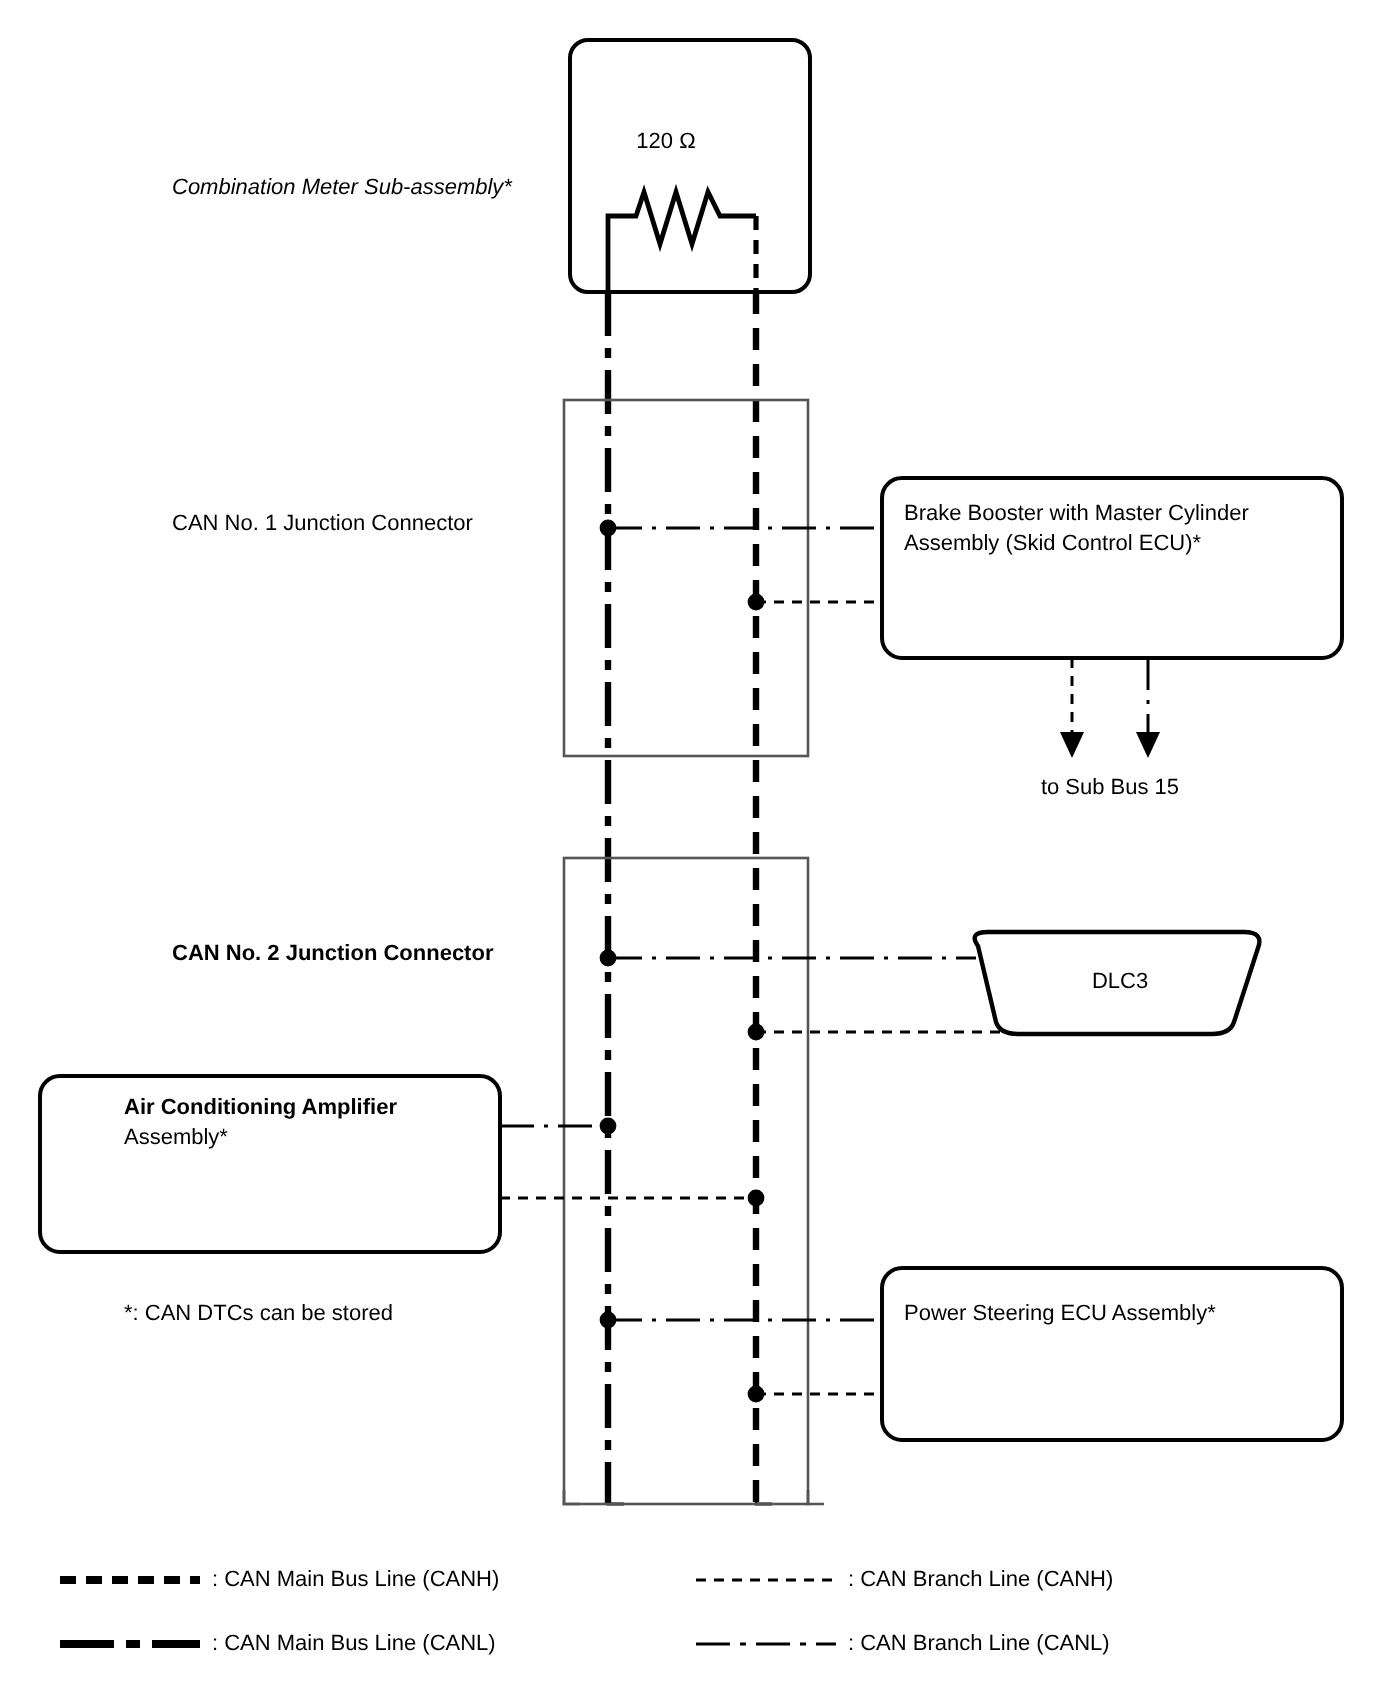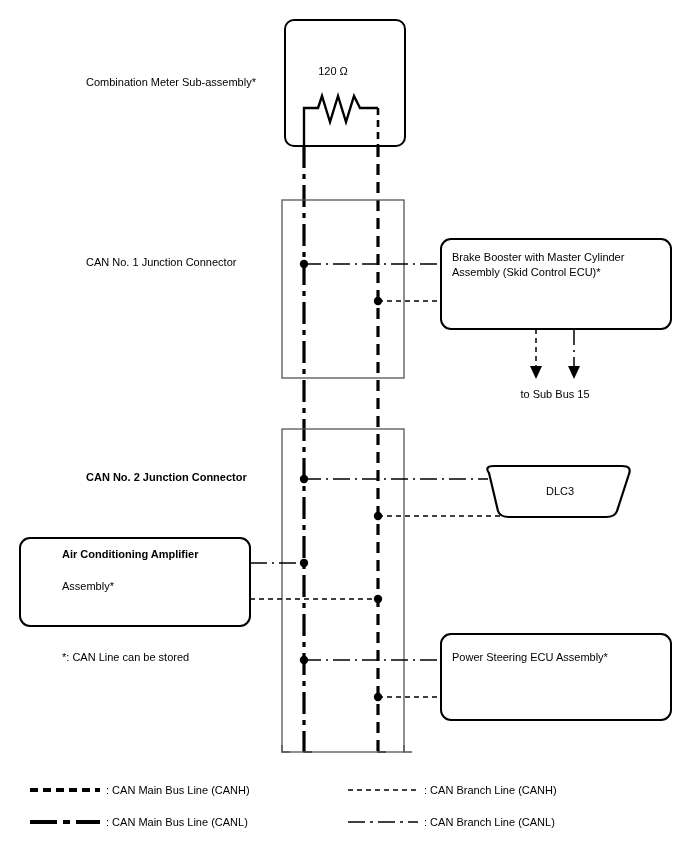--- a/index.html
+++ b/index.html
@@ -81,39 +81,39 @@
     <circle cx="378" cy="697" r="4.2" fill="#000"></circle>
 
     <rect x="441" y="634" width="230" height="86" rx="10" ry="10" fill="#fff" stroke="#000" stroke-width="2"></rect>
 
     <line x1="30" y1="790" x2="100" y2="790" stroke="#000" stroke-width="4" stroke-dasharray="8,5"></line>
     <line x1="30" y1="822" x2="100" y2="822" stroke="#000" stroke-width="4" stroke-dasharray="27,6,7,6"></line>
     <line x1="348" y1="790" x2="418" y2="790" stroke="#000" stroke-width="1.4" stroke-dasharray="5,4"></line>
     <line x1="348" y1="822" x2="418" y2="822" stroke="#000" stroke-width="1.4" stroke-dasharray="17,5,3,5"></line>
   </svg>
 
-  <div class="lbl" style="left:86px;top:75px;">Combination Meter Sub-assembly*</div>
+  <div class="lbl" style="left:86px;top:87px;font-style:italic;">Combination Meter Sub-assembly*</div>
 
   <div class="lbl center" style="left:285px;top:64px;width:96px;">120 Ω</div>
 
   <div class="lbl" style="left:86px;top:255px;">CAN No. 1 Junction Connector</div>
 
   <div class="boxtext" style="left:452px;top:265px;width:215px;">Assembly (Skid Control ECU)*</div>
   <div class="boxtext" style="left:452px;top:250px;width:215px;">Brake Booster with Master Cylinder</div>
 
   <div class="lbl center" style="left:495px;top:387px;width:120px;">to Sub Bus 15</div>
 
   <div class="lbl" style="left:86px;top:470px;font-weight:bold;">CAN No. 2 Junction Connector</div>
 
   <div class="lbl center" style="left:500px;top:484px;width:120px;">DLC3</div>
 
   <div class="boxtext" style="left:62px;top:547px;width:190px;font-weight:bold;">Air Conditioning Amplifier</div>
-  <div class="boxtext" style="left:62px;top:562px;width:190px;margin-top:17px;">Assembly*</div>
+  <div class="boxtext" style="left:62px;top:562px;width:190px;">Assembly*</div>
 
-  <div class="lbl" style="left:62px;top:650px;">*: CAN Line can be stored</div>
+  <div class="lbl" style="left:62px;top:650px;">*: CAN DTCs can be stored</div>
 
   <div class="boxtext" style="left:452px;top:650px;width:215px;">Power Steering ECU Assembly*</div>
 
   <div class="lbl" style="left:106px;top:783px;">: CAN Main Bus Line (CANH)</div>
   <div class="lbl" style="left:106px;top:815px;text-align:right;">: CAN Main Bus Line (CANL)</div>
   <div class="lbl" style="left:424px;top:783px;">: CAN Branch Line (CANH)</div>
   <div class="lbl" style="left:424px;top:815px;">: CAN Branch Line (CANL)</div>
 
 </div>
 

